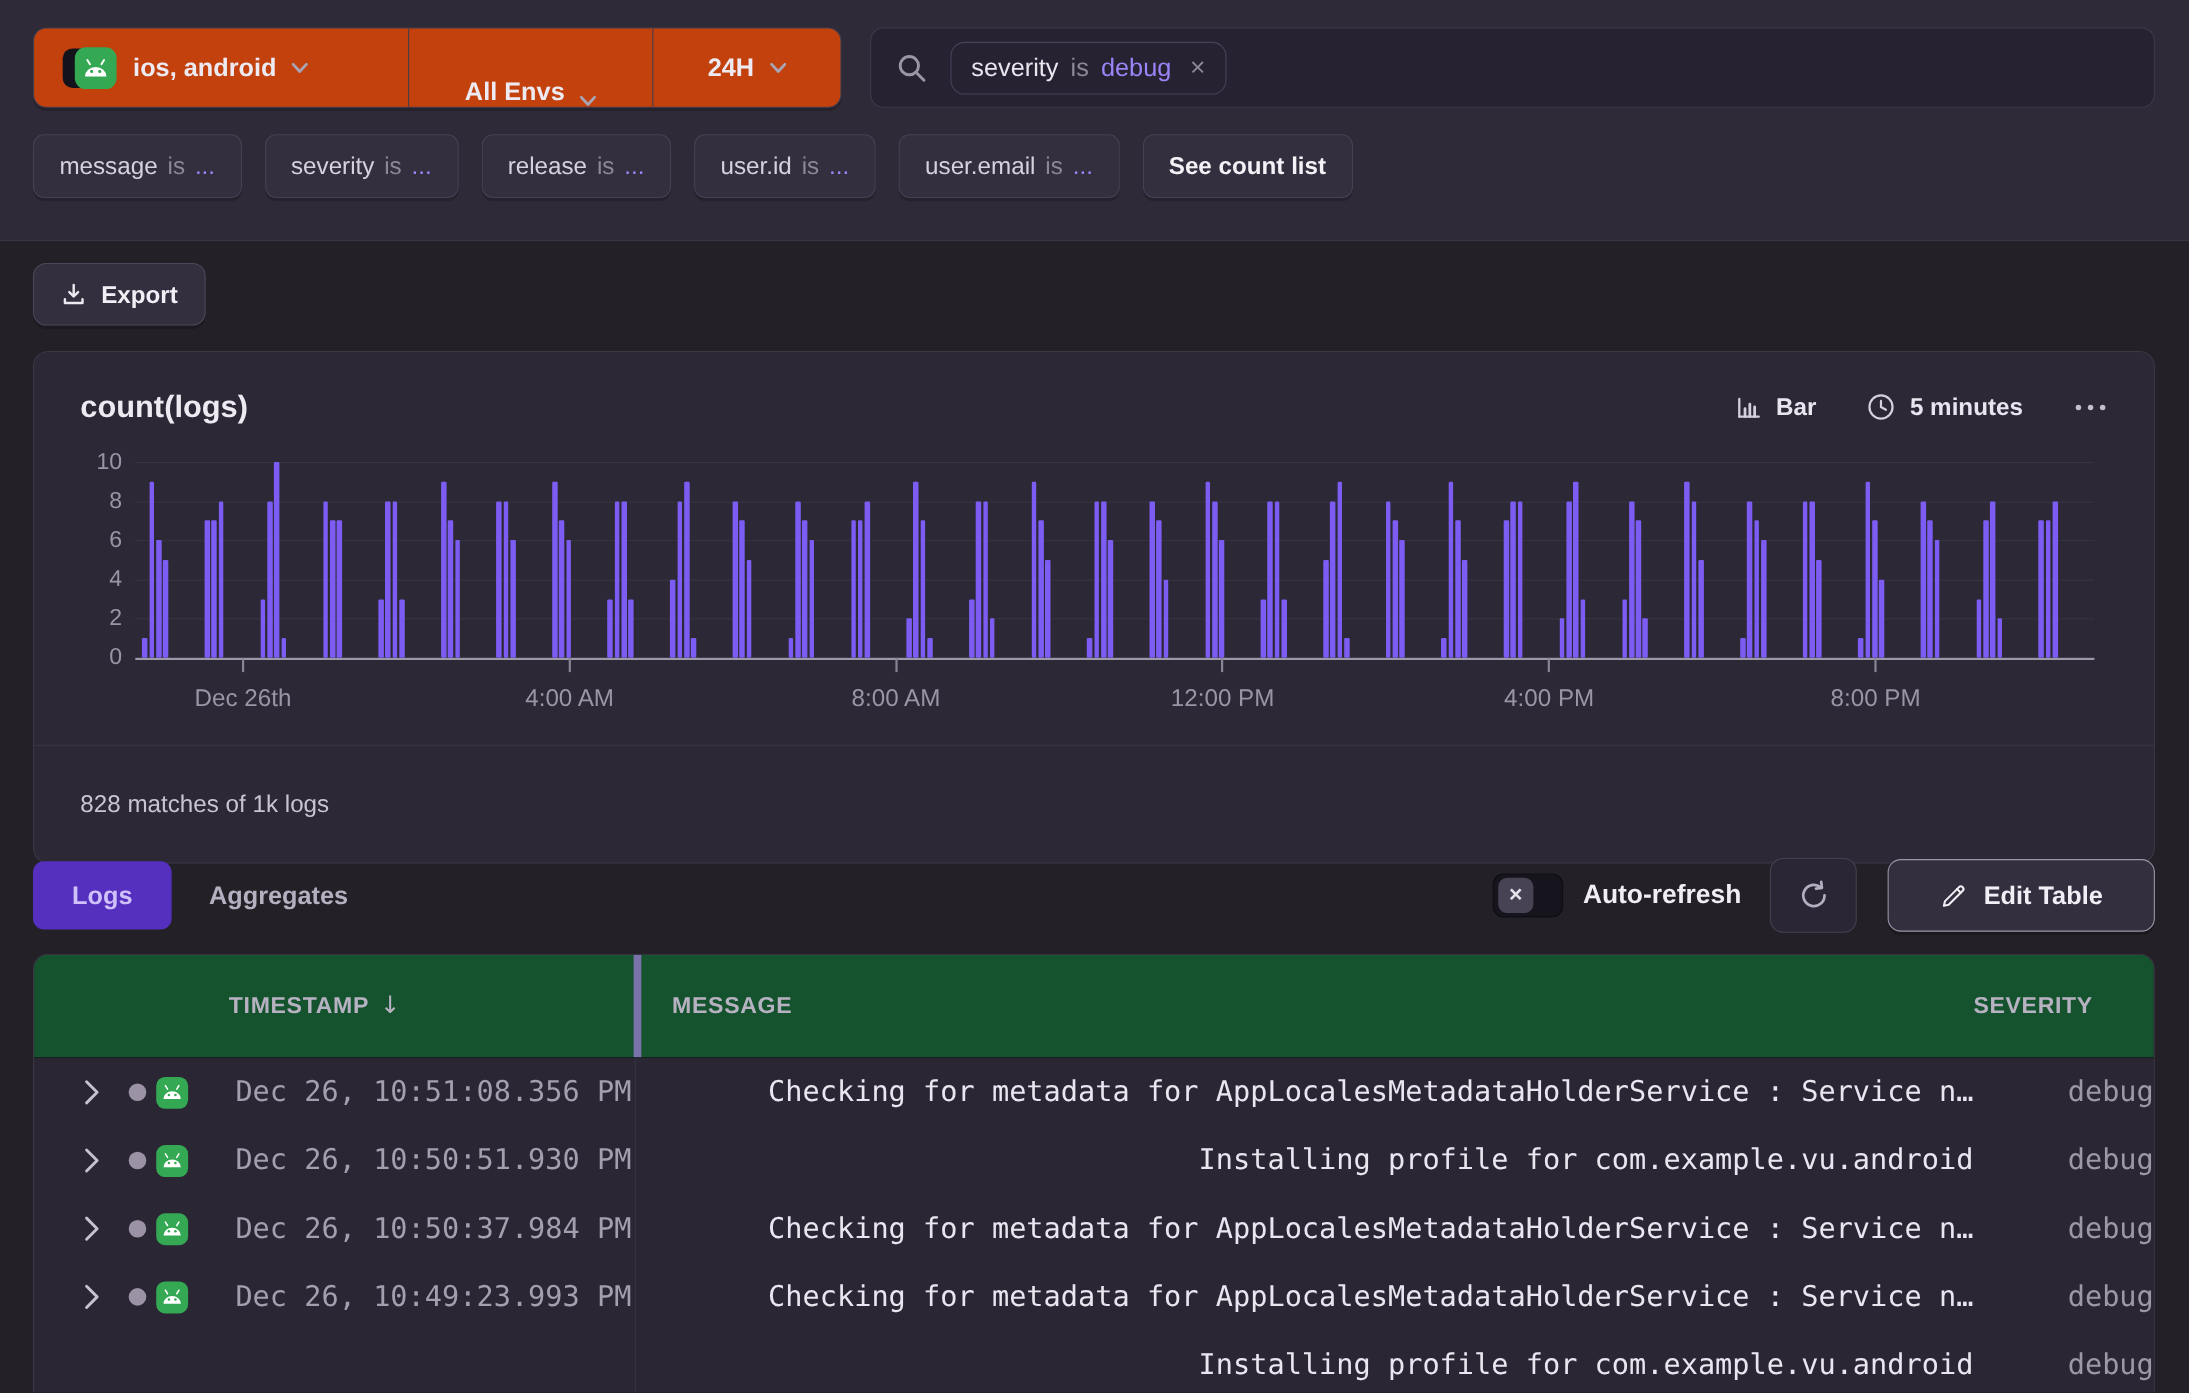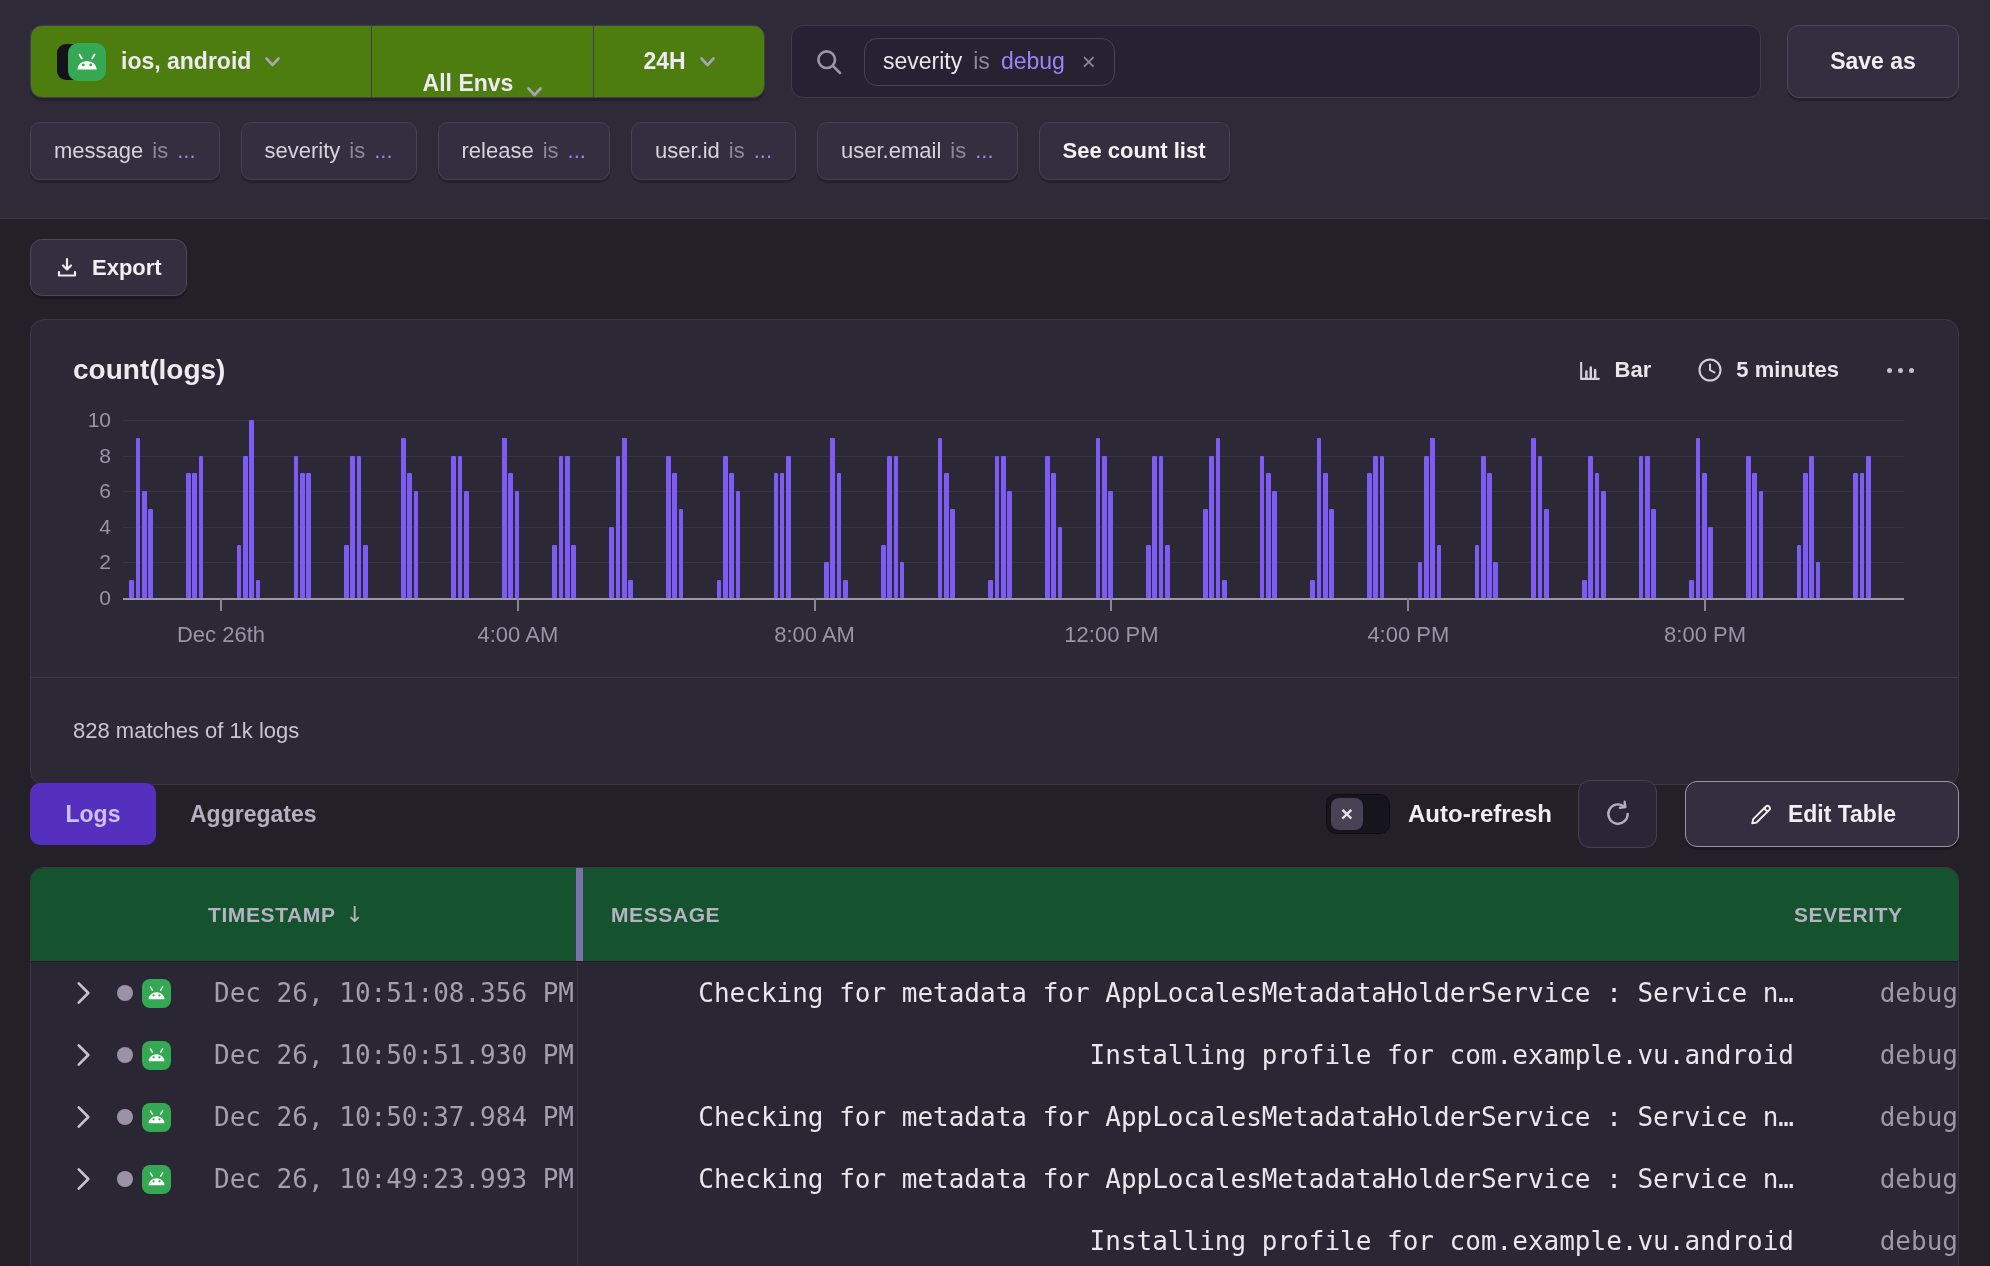--- a/index.html
+++ b/index.html
@@ -14,21 +14,21 @@
 
   
   .top-section {
     position:absolute; top:0; left:0; right:0; height:219px;
     background:#2e2a37; border-bottom:1px solid #3d3848;
   }
   .topbar-row { position:absolute; top:25px; left:30px; right:31px; height:73px; display:flex; }
 
   .selector-group {
     width:735px; height:73px; flex:0 0 auto;
-    background:#4d7c0f; border:1px solid #433e4e; border-radius:12px;
+    background:#c2410c; border:1px solid #433e4e; border-radius:12px;
     display:flex; box-shadow:0 3px 0 rgba(0,0,0,.18); overflow:hidden;
   }
   .seg {
     display:flex; align-items:center; justify-content:center; gap:14px;
     font-weight:700; font-size:23px; color:#edeaf2;
     background:transparent; border:none; cursor:pointer;
   }
   .seg + .seg { border-left:1px solid #433e4e; }
   .seg-apps { width:340px; justify-content:flex-start; padding-left:26px; }
   .seg-envs { width:222px;align-items:flex-end; }
@@ -118,21 +118,21 @@
   .right-ctls { margin-left:auto; display:flex; align-items:center; }
   .toggle { position:relative; width:64px; height:40px; border-radius:10px; background:#16141d; border:1px solid #0e0c14; cursor:pointer; flex:0 0 auto; }
   .toggle .thumb {
     position:absolute; left:4px; top:3px; width:32px; height:32px; border-radius:8px;
     background:#474254; display:flex; align-items:center; justify-content:center;
     color:#e6e3ec; font-size:21px; font-weight:700;
   }
   .autorefresh-label { margin-left:18px; font-weight:700; font-size:24px; color:#f0edf4; }
   .refresh-btn { margin-left:26px; width:79px; height:68px; background:#2a2635; border-color:#44404f; box-shadow:none; }
   .refresh-btn svg { width:30px; height:30px; stroke:#b3aec0; stroke-width:2.3; fill:none; stroke-linecap:round; stroke-linejoin:round; }
-  .edit-btn { margin-left:28px; width:274px; height:66px; font-size:23px; gap:15px; border:1px solid #9a95a7; box-shadow:0 3px 0 rgba(0,0,0,.25); }
+  .edit-btn { margin-left:28px; width:243px; height:66px; font-size:23px; gap:15px; border:1px solid #9a95a7; box-shadow:0 3px 0 rgba(0,0,0,.25); }
   .edit-btn svg { width:25px; height:25px; stroke:#f1eff5; stroke-width:1.8; fill:none; stroke-linecap:round; stroke-linejoin:round; }
 
   
   .table-card {
     position:absolute; top:867px; left:30px; width:1929px; height:399px;
     background:#2a2633; border:1px solid #3c3745; border-bottom:none;
     border-radius:14px 14px 0 0; overflow:hidden;
   }
   .thead {
     height:94px; background:#14532d; display:flex; align-items:center;
@@ -200,21 +200,20 @@
           <line x1="16.4" y1="16.4" x2="22.5" y2="22.5"></line>
       </svg>
       <span class="search-chip">
         <span class="field">severity</span>
         <span class="dim">is</span>
         <span class="purple">debug</span>
         <span class="chip-x">×</span>
       </span>
     </div>
 
-    <button class="btn save-btn">Save as</button>
   </div>
 
   <div class="quickfilter-row">
     <button class="qchip">
       <span>message</span>
       <span class="dim">is</span>
       <span class="purple">...</span>
     </button>
     <button class="qchip">
       <span>severity</span>

